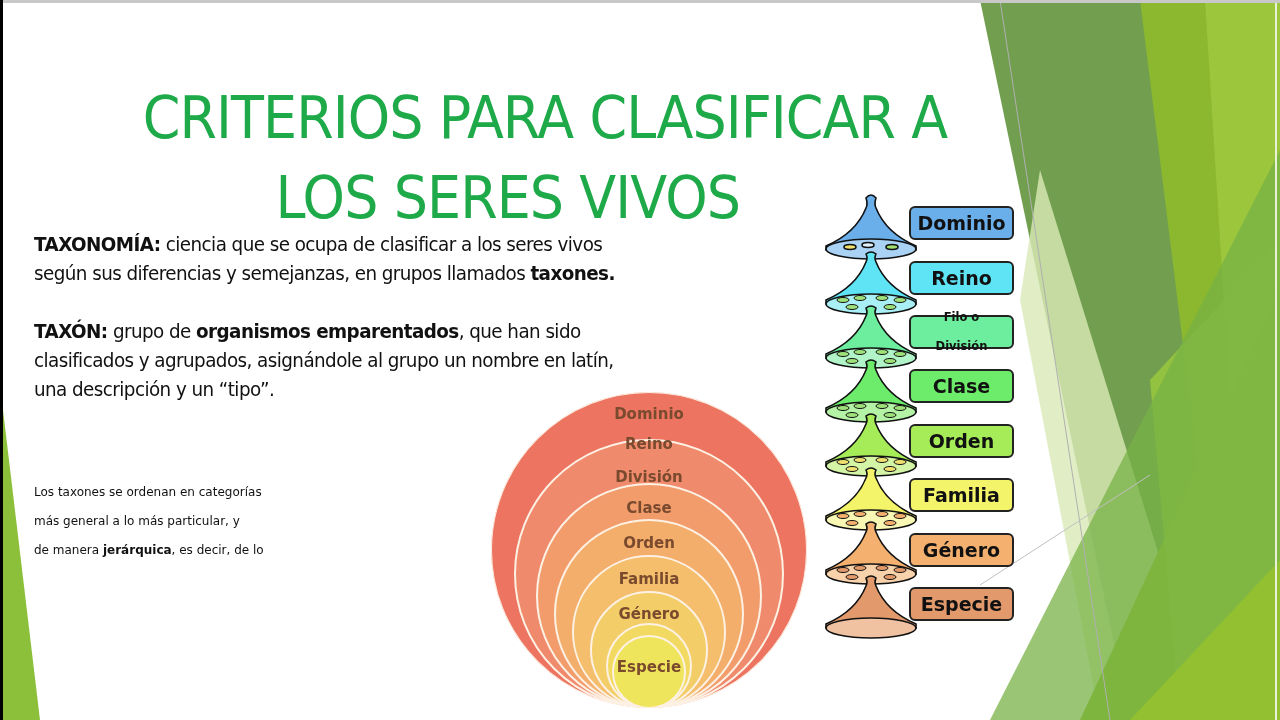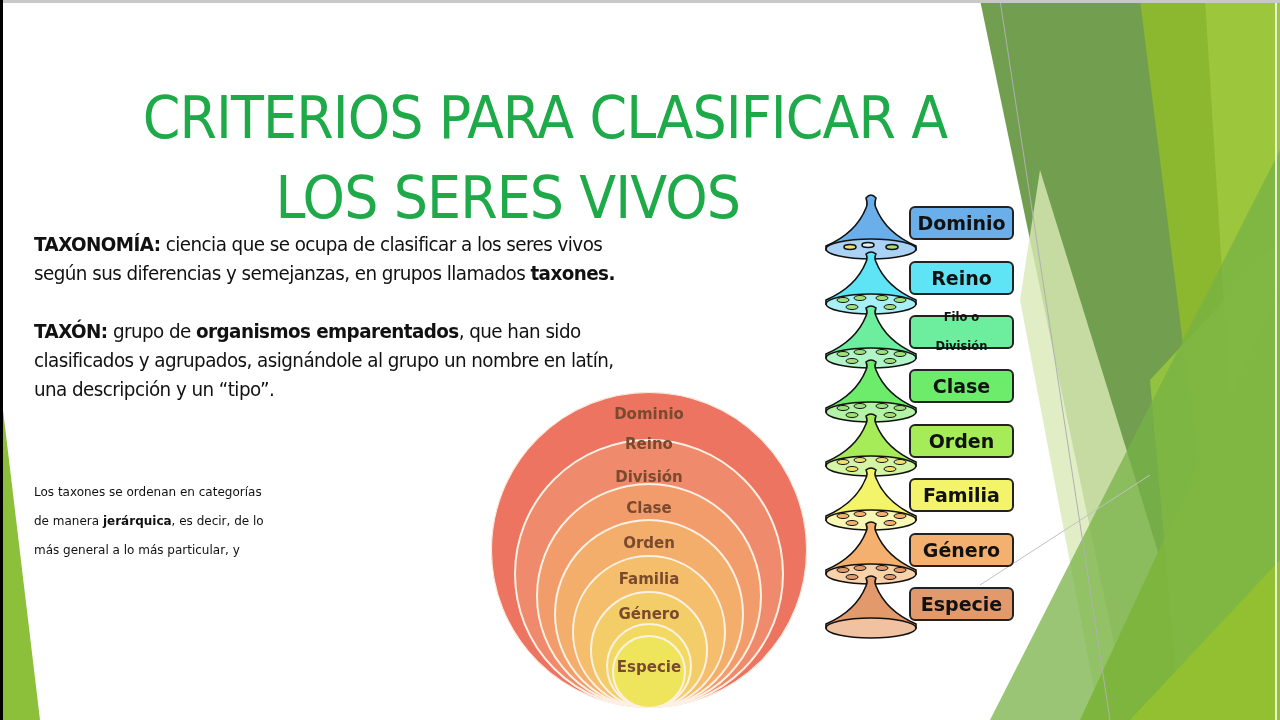--- a/index.html
+++ b/index.html
@@ -55,22 +55,22 @@
   </div>
 
   <div class="para p2">
     <div><b>TAXÓN:</b><span> grupo de </span><b>organismos emparentados</b><span>, que han sido</span></div>
     <div>clasificados y agrupados, asignándole al grupo un nombre en latín,</div>
     <div>una descripción y un “tipo”.</div>
   </div>
 
   <div class="para p3">
     <div>Los taxones se ordenan en categorías</div>
+    <div>más general a lo más particular, y</div>
     <div><span>de manera </span><b>jerárquica</b><span>, es decir, de lo</span></div>
-    <div>más general a lo más particular, y</div>
   </div>
 
   <div class="nested">
     <svg width="1280" height="720" viewBox="0 0 1280 720" style="position:absolute;left:0;top:0;">
       <defs>
         <clipPath id="bowlclip">
             <circle cx="649" cy="550" r="158"></circle>
           </clipPath>
       </defs>
       <g clip-path="url(#bowlclip)" stroke="#fdf1e4" stroke-width="2">

